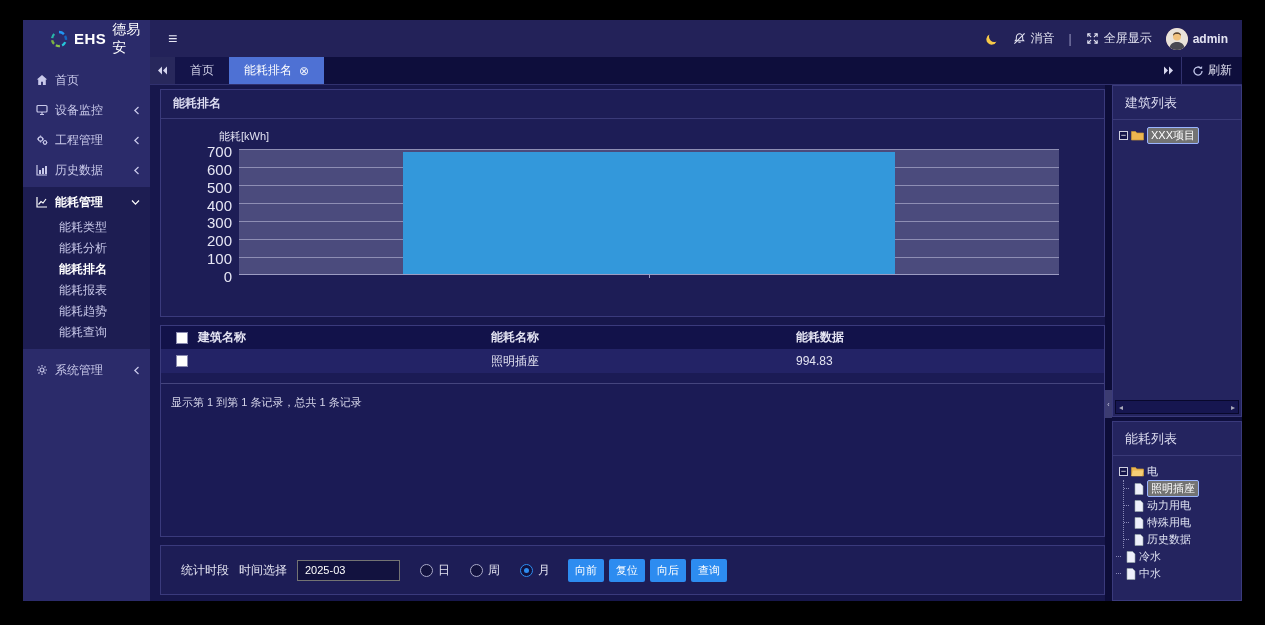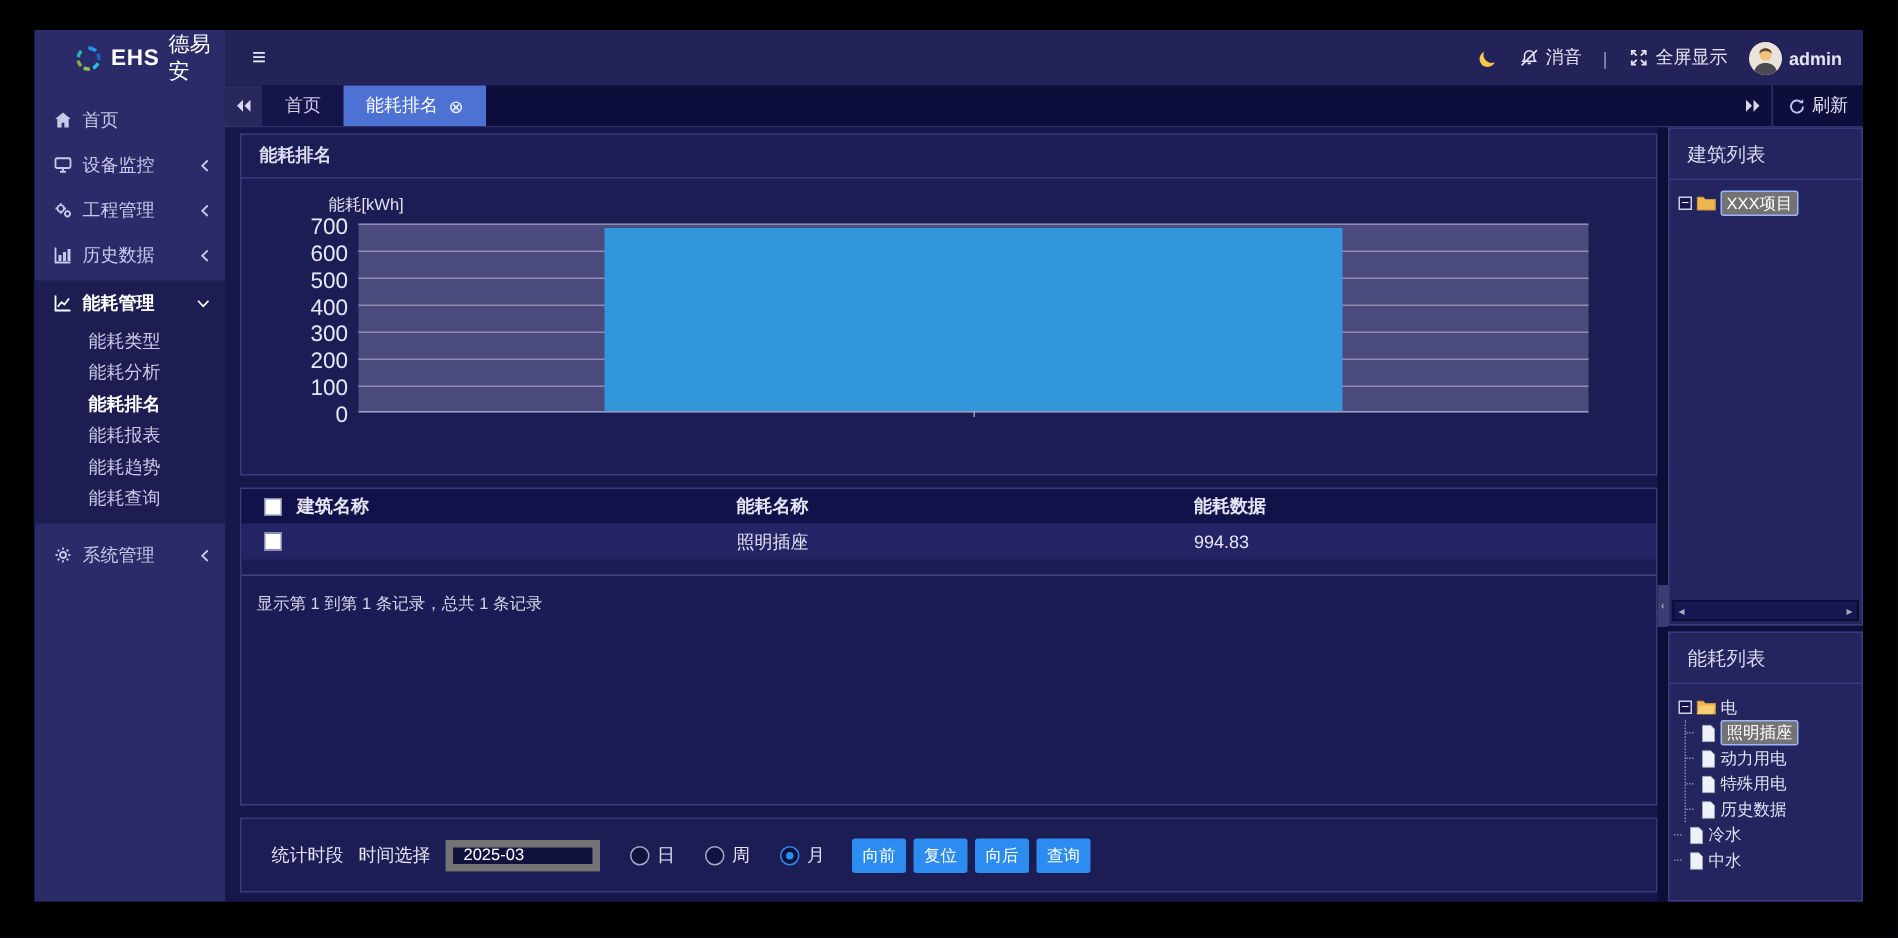--- a/index.html
+++ b/index.html
@@ -68,21 +68,21 @@
   .col1 { width:330px; display:flex; align-items:center; gap:10px; padding-left:15px; }
   .col2 { width:305px; }
   .col3 { flex:1; }
   .cbx { width:12px; height:12px; background:#fff; border:1px solid #8a8ab0; flex-shrink:0; cursor:pointer; }
   .tdivider { border-bottom:1px solid #45457e; margin-top:10px; }
   .tsummary { padding:11px 10px; font-size:11px; color:#d6d6ea; }
 
   
   .ctrl-panel { height:50px; margin-top:auto; display:flex; align-items:center; gap:10px; padding:0 0 0 20px;
     font-size:12px; color:#e2e2f0; }
-  .time-input { width:103px; height:21px; background:#12123f; border:5px solid #737373; color:#fff;
+  .time-input { width:103px; height:21px; background:#12123f; border:1px solid #737373; color:#fff;
     font-size:11px; padding:0 7px; font-family:inherit; }
   .radio { display:flex; align-items:center; gap:5px; margin-left:10px; cursor:pointer; }
   .rdot { width:13px; height:13px; border-radius:50%; border:1px solid #a8a8c8; background:#12123f; position:relative; }
   .radio.checked .rdot { border-color:#2d8cf0; }
   .radio.checked .rdot::after { content:""; position:absolute; left:3px; top:3px; width:5px; height:5px;
     border-radius:50%; background:#2d8cf0; }
   .btn { background:#2d8cf0; color:#fff; border:none; font-size:11px; padding:4px 7px; border-radius:2px;
     cursor:pointer; font-family:inherit; }
   .btns { display:flex; gap:5px; margin-left:8px; }
 

